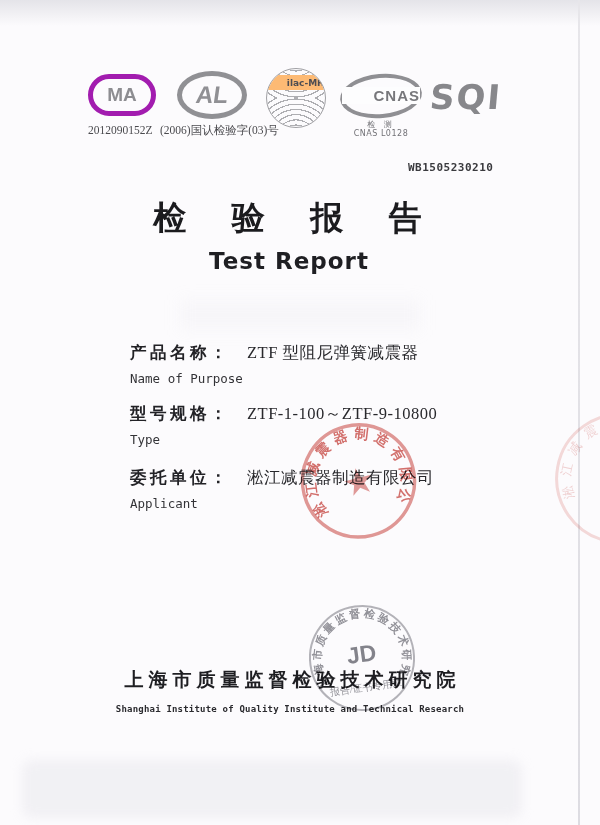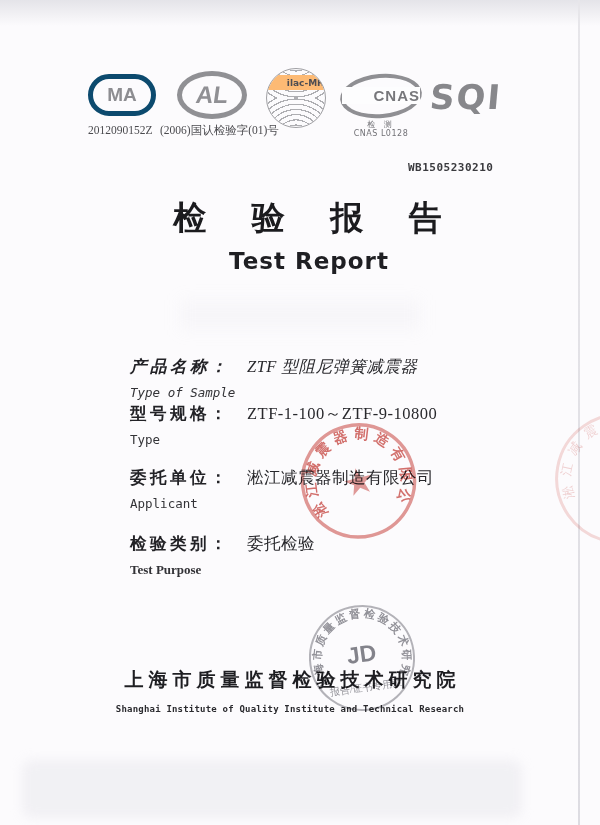--- a/index.html
+++ b/index.html
@@ -12,21 +12,21 @@
     background:linear-gradient(180deg, rgba(190,190,200,.38), rgba(190,190,200,0));}
   .scan-bottom-shade{position:absolute;left:22px;top:760px;width:500px;height:58px;
     background:rgba(205,203,212,.22);border-radius:10px;filter:blur(6px);}
   .scan-right-line{position:absolute;left:578px;top:0;width:2px;height:825px;
     background:linear-gradient(180deg,#e7e6ea, #dddce2);}
   .scan-mid-smudge{position:absolute;left:180px;top:300px;width:240px;height:30px;
     background:rgba(210,210,218,.12);filter:blur(8px);}
 
   
   .logo{position:absolute;box-sizing:border-box;color:#8d8d91;}
-  .logo-cma{left:88px;top:74px;width:68px;height:42px;border:5px solid #0c4a6e;
+  .logo-cma{left:88px;top:74px;width:68px;height:42px;border:5px solid #a21caf;
     border-radius:21px;display:flex;align-items:center;justify-content:center;}
   .logo-cma span{font-family:"Liberation Sans",sans-serif;font-weight:800;
     font-size:19px;letter-spacing:0;color:#8d8d91;}
   .logo-cal{left:177px;top:71px;width:70px;height:48px;border:5px solid #909094;
     border-radius:50%;display:flex;align-items:center;justify-content:center;}
   .logo-cal span{font-family:"Liberation Sans",sans-serif;font-weight:800;
     font-size:24px;color:#909094;transform:skewX(-8deg);}
   .logo-ilac{left:266px;top:68px;width:60px;height:60px;border:1.5px solid #a0a0a4;
     border-radius:50%;overflow:hidden;}
   .logo-ilac::before{content:"";position:absolute;left:0;top:0;width:100%;height:50%;
@@ -54,34 +54,34 @@
 
   .caption{position:absolute;font-size:11.5px;color:#4a4a4e;font-family:"Liberation Serif",serif;}
   .cap-1{left:88px;top:124px;}
   .cap-2{left:160px;top:123px;}
 
   .report-no{position:absolute;left:408px;top:161px;
     font-family:"DejaVu Sans Mono",monospace;font-size:11px;font-weight:700;
     color:#3a3a3e;letter-spacing:.5px;}
 
   
-  .title-block{position:absolute;left:0;top:196px;width:578px;text-align:center;padding-left:20px;}
+  .title-block{position:absolute;left:0;top:196px;width:578px;text-align:center;}
   .title-zh{font-family:"DejaVu Sans",sans-serif;font-weight:700;font-size:33px;
     letter-spacing:17px;padding-left:14px;color:#1b1b1e;}
   .title-en{margin-top:7px;font-family:"DejaVu Sans",sans-serif;font-weight:800;
     font-size:23px;letter-spacing:1px;color:#1f1f23;}
 
   
   .field{position:absolute;left:130px;width:420px;}
   .field-row{display:flex;align-items:baseline;}
   .field-label{font-size:16.5px;font-weight:600;letter-spacing:3.5px;color:#222226;}
   .field-value{font-size:16.5px;color:#28282c;margin-left:17px;letter-spacing:.5px;}
   .field-en{margin-top:7px;font-family:"DejaVu Sans Mono",monospace;font-size:12.5px;
     color:#333337;}
-  .field-1{top:356px;font-style:italic;}
+  .field-1{top:342px;}
   .field-2{top:403px;}
   .field-3{top:467px;}
   .field-4{top:533px;}
   .field-4 .field-en{font-family:"Liberation Serif",serif;font-weight:700;font-size:13px;}
 
   
   .footer{position:absolute;left:0;top:667px;width:580px;text-align:center;}
   .footer-zh{font-size:19px;font-weight:600;letter-spacing:5px;padding-left:5px;color:#1e1e22;}
   .footer-en{margin-top:11px;font-family:"DejaVu Sans Mono",monospace;font-weight:700;
     font-size:9px;letter-spacing:.2px;color:#2b2b2f;}
@@ -119,60 +119,53 @@
       <span>CNAS</span>
     </div>
     <div class="cnas-cap cnas-cap-1">检 测</div>
     <div class="cnas-cap cnas-cap-2">CNAS L0128</div>
   </div>
   <div class="logo logo-sqi">
     <span>SQI</span>
   </div>
 
   <span class="caption cap-1">2012090152Z</span>
-  <span class="caption cap-2">(2006)国认检验字(01)号</span>
+  <span class="caption cap-2">(2006)国认检验字(03)号</span>
 
   <div class="report-no">WB1505230210</div>
 
   <div class="title-block">
     <div class="title-zh">检 验 报 告</div>
     <div class="title-en">Test Report</div>
   </div>
 
   <div class="field field-1">
     <div class="field-row">
       <span class="field-label">产品名称：</span>
       <span class="field-value">ZTF 型阻尼弹簧减震器</span>
     </div>
-    <div class="field-en">Type of Sample</div>
+    <div class="field-en">Name of Purpose</div>
   </div>
 
   <div class="field field-2">
     <div class="field-row">
       <span class="field-label">型号规格：</span>
       <span class="field-value">ZTF-1-100～ZTF-9-10800</span>
     </div>
     <div class="field-en">Type</div>
   </div>
 
   <div class="field field-3">
     <div class="field-row">
       <span class="field-label">委托单位：</span>
       <span class="field-value">淞江减震器制造有限公司</span>
     </div>
     <div class="field-en">Applicant</div>
   </div>
 
-  <div class="field field-4">
-    <div class="field-row">
-      <span class="field-label">检验类别：</span>
-      <span class="field-value">委托检验</span>
-    </div>
-    <div class="field-en">Test Purpose</div>
-  </div>
 
   <div class="footer">
     <div class="footer-zh">上海市质量监督检验技术研究院</div>
     <div class="footer-en">Shanghai Institute of Quality Institute and Technical Research</div>
   </div>
 
   <svg class="stamp stamp-company" viewBox="0 0 150 150">
     <defs>
       <path id="sealArc" d="M 39.8,102.2 A 43,43 0 1 1 110.2,102.2" fill="none"></path>
     </defs>

